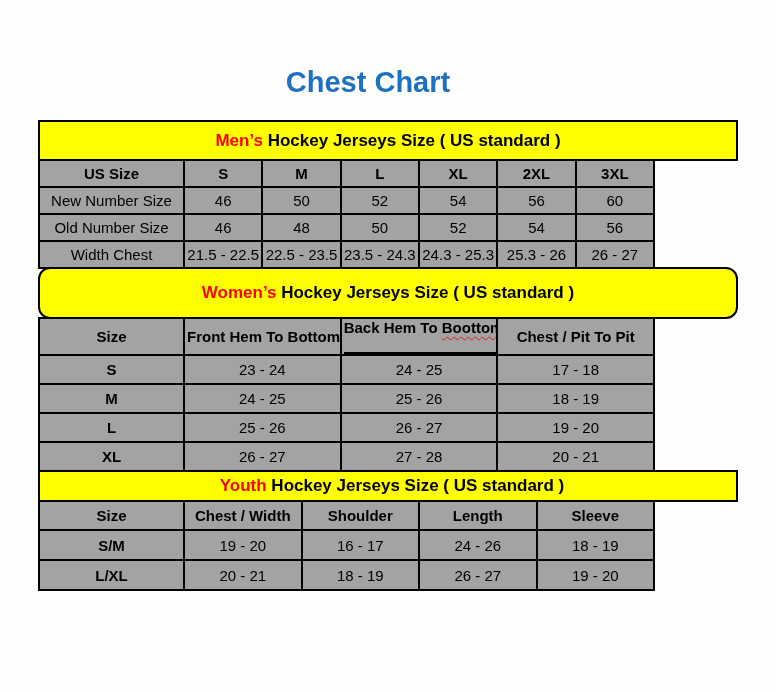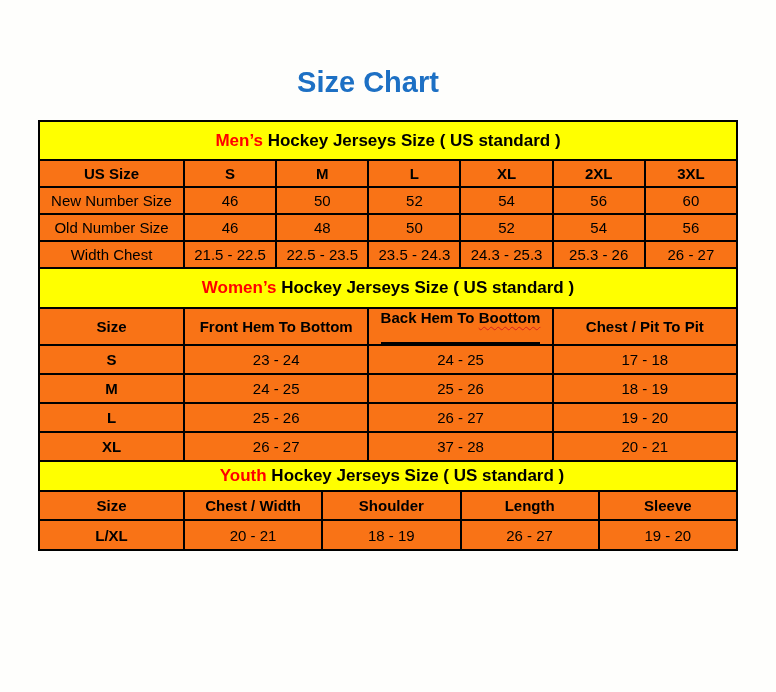--- a/index.html
+++ b/index.html
@@ -30,30 +30,30 @@
     border: 2px solid #000;
     background: #ffff00;
     display: flex;
     align-items: center;
     justify-content: center;
     font-weight: bold;
     font-size: 17px;
   }
   .section-band + table, table + .section-band { margin-top: -2px; }
   .band-men   { height: 41px; }
-  .band-women { height: 42px; }
+  .band-women { height: 52px; border-radius: 12px; }
   .band-youth { height: 32px; padding-left: 8px; }
   .band-accent { color: #ff0000; white-space: pre; }
   .band-rest   { color: #000000; white-space: pre; }
 
   table {
-    width: 700px;
+    width: 617px;
     border-collapse: collapse;
     table-layout: fixed;
-    background: #f97316;
+    background: #a3a3a3;
   }
   td {
     border: 2px solid #000;
     text-align: center;
     vertical-align: middle;
     font-size: 15px;
     padding: 0 2px;
     overflow: hidden;
     white-space: nowrap;
   }
@@ -74,21 +74,21 @@
   }
   .wavy-misspell {
     text-decoration: underline wavy #d81e1e;
     text-decoration-thickness: 1px;
     text-underline-offset: 3px;
   }
 </style>
 </head>
 <body>
 
-<div class="page-title">Size Chart</div>
+<div class="page-title">Chest Chart</div>
 
 <div class="chart-wrap">
 
   <div class="section-band band-men">
     <span class="band-accent">Men’s</span>
       <span class="band-rest"> Hockey Jerseys Size ( US standard )</span>
   </div>
 
   <table class="men-table">
     <colgroup>
@@ -175,21 +175,21 @@
     </tr>
     <tr>
       <td class="rowlabel-bold">L</td>
       <td>25 - 26</td>
       <td>26 - 27</td>
       <td>19 - 20</td>
     </tr>
     <tr>
       <td class="rowlabel-bold">XL</td>
       <td>26 - 27</td>
-      <td>37 - 28</td>
+      <td>27 - 28</td>
       <td>20 - 21</td>
     </tr>
   </tbody>
     </table>
 
   <div class="section-band band-youth">
     <span class="band-accent">Youth</span>
       <span class="band-rest"> Hockey Jerseys Size ( US standard )</span>
   </div>
 
@@ -203,20 +203,27 @@
     </colgroup>
     <tbody>
         <tr>
       <td class="hdr yhdr">Size</td>
       <td class="hdr yhdr">Chest / Width</td>
       <td class="hdr yhdr">Shoulder</td>
       <td class="hdr yhdr">Length</td>
       <td class="hdr yhdr">Sleeve</td>
     </tr>
     <tr>
+      <td class="rowlabel-bold">S/M</td>
+      <td>19 - 20</td>
+      <td>16 - 17</td>
+      <td>24 - 26</td>
+      <td>18 - 19</td>
+    </tr>
+    <tr>
       <td class="rowlabel-bold">L/XL</td>
       <td>20 - 21</td>
       <td>18 - 19</td>
       <td>26 - 27</td>
       <td>19 - 20</td>
     </tr>
   </tbody>
     </table>
 
 </div>

